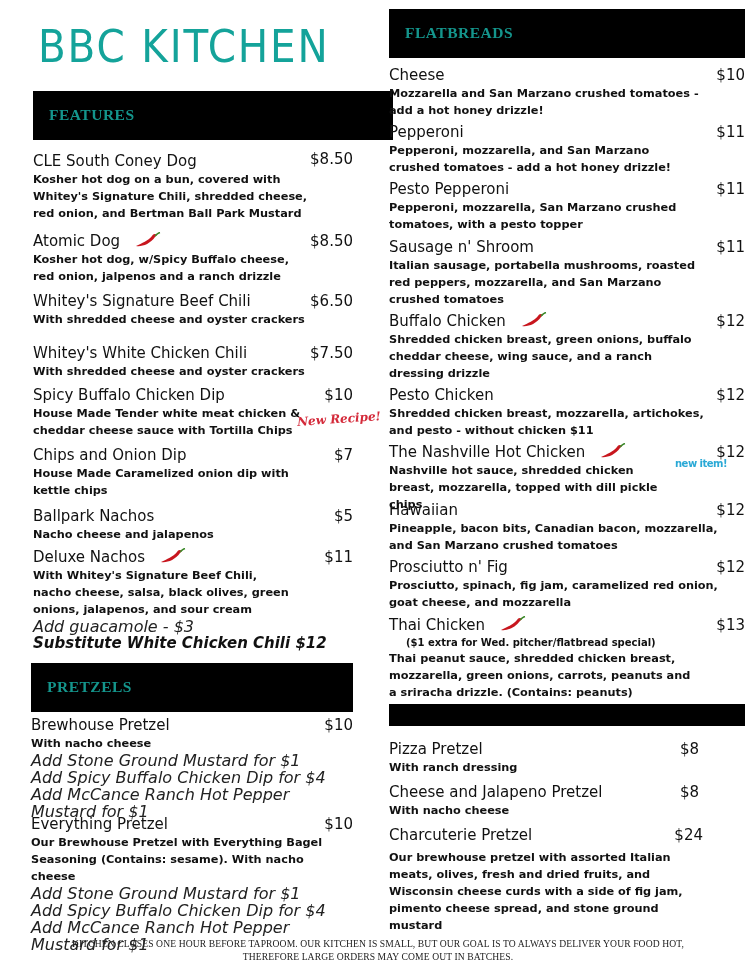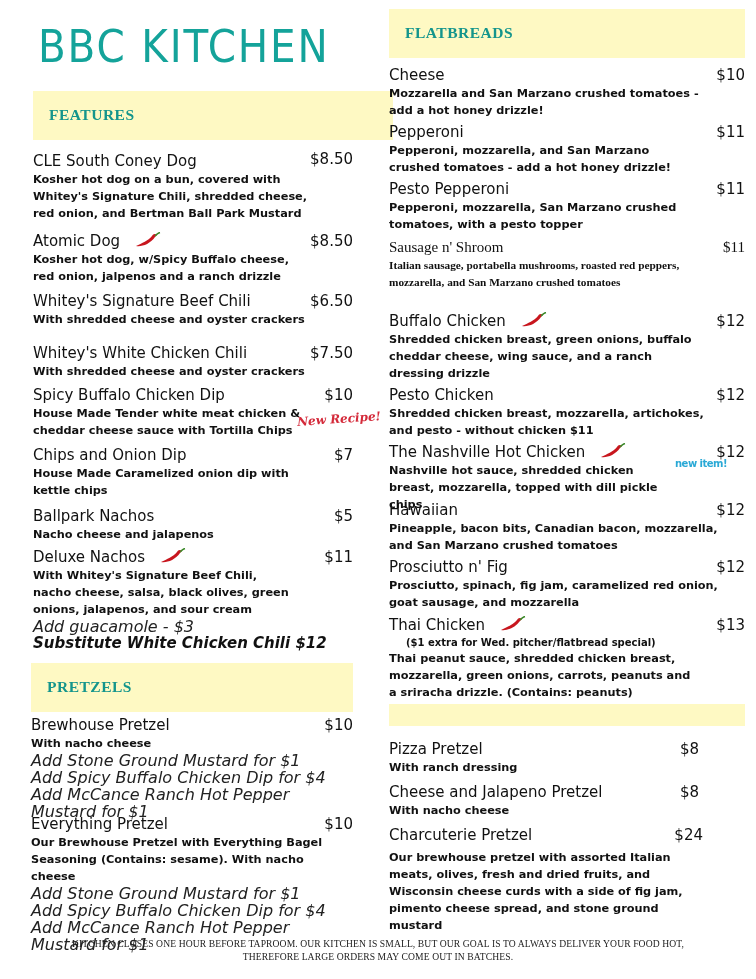--- a/index.html
+++ b/index.html
@@ -8,21 +8,21 @@
 
     .title {
       position: absolute; left: 38px; top: 22px;
       font-family: "DejaVu Sans", sans-serif;
       font-size: 44px; letter-spacing: 2px; font-weight: normal;
       color: #14a39a; line-height: 50px;
       transform: scaleX(0.92); transform-origin: left top;
     }
 
     .section-header {
-      position: absolute; background: #fef9c3;
+      position: absolute; background: #000000;
     }
     .section-header span {
       position: absolute; left: 16px;
       font-family: "Liberation Serif", serif; font-weight: bold;
       font-size: 15.5px; letter-spacing: 0.5px; color: #14958c;
     }
 
     .col { position: absolute; }
     .item { position: absolute; width: 100%; }
     .item-name {
@@ -172,21 +172,21 @@
   <div class="item" style="top:57px;">
     <div class="item-name">Pepperoni</div>
     <div class="item-price">$11</div>
     <div class="item-desc" style="width:310px;">Pepperoni, mozzarella, and San Marzano crushed tomatoes - add a hot honey drizzle!</div>
   </div>
   <div class="item" style="top:114px;">
     <div class="item-name">Pesto Pepperoni</div>
     <div class="item-price">$11</div>
     <div class="item-desc" style="width:290px;">Pepperoni, mozzarella, San Marzano crushed tomatoes, with a pesto topper</div>
   </div>
-  <div class="item" style="top:172px;font-family:Liberation Serif, serif;">
+  <div class="item" style="top:172px;">
     <div class="item-name">Sausage n' Shroom</div>
     <div class="item-price">$11</div>
     <div class="item-desc" style="width:325px;">Italian sausage, portabella mushrooms, roasted red peppers, mozzarella, and San Marzano crushed tomatoes</div>
   </div>
   <div class="item" style="top:246px;">
     <div class="item-name"><span>Buffalo Chicken</span><svg class="chili" viewBox="0 0 28 16">
           <path d="M2 14 C8 15 16 12 21 5 L23 3 C21 1 19 2 18 4 C14 9 8 11 2 14 Z" fill="#c8161e"></path>
           <path d="M21 4 C23 2 24 1 26 0.5" stroke="#3c8a2a" stroke-width="1.6" fill="none"></path>
         </svg></div>
     <div class="item-price">$12</div>
@@ -207,21 +207,21 @@
     <div class="new-item" style="left:286px; top:14px; width:60px;">new item!</div>
   </div>
   <div class="item" style="top:435px;">
     <div class="item-name">Hawaiian</div>
     <div class="item-price">$12</div>
     <div class="item-desc" style="width:335px;">Pineapple, bacon bits, Canadian bacon, mozzarella, and San Marzano crushed tomatoes</div>
   </div>
   <div class="item" style="top:492px;">
     <div class="item-name">Prosciutto n' Fig</div>
     <div class="item-price">$12</div>
-    <div class="item-desc" style="width:335px;">Prosciutto, spinach, fig jam, caramelized red onion, goat sausage, and mozzarella</div>
+    <div class="item-desc" style="width:335px;">Prosciutto, spinach, fig jam, caramelized red onion, goat cheese, and mozzarella</div>
   </div>
   <div class="item" style="top:550px;">
     <div class="item-name"><span>Thai Chicken</span><svg class="chili" viewBox="0 0 28 16">
           <path d="M2 14 C8 15 16 12 21 5 L23 3 C21 1 19 2 18 4 C14 9 8 11 2 14 Z" fill="#c8161e"></path>
           <path d="M21 4 C23 2 24 1 26 0.5" stroke="#3c8a2a" stroke-width="1.6" fill="none"></path>
         </svg></div>
     <div class="item-price">$13</div>
     <div class="item-sub">($1 extra for Wed. pitcher/flatbread special)</div>
     <div class="item-desc" style="width:310px;">Thai peanut sauce, shredded chicken breast, mozzarella, green onions, carrots, peanuts and a sriracha drizzle. (Contains: peanuts)</div>
   </div>

